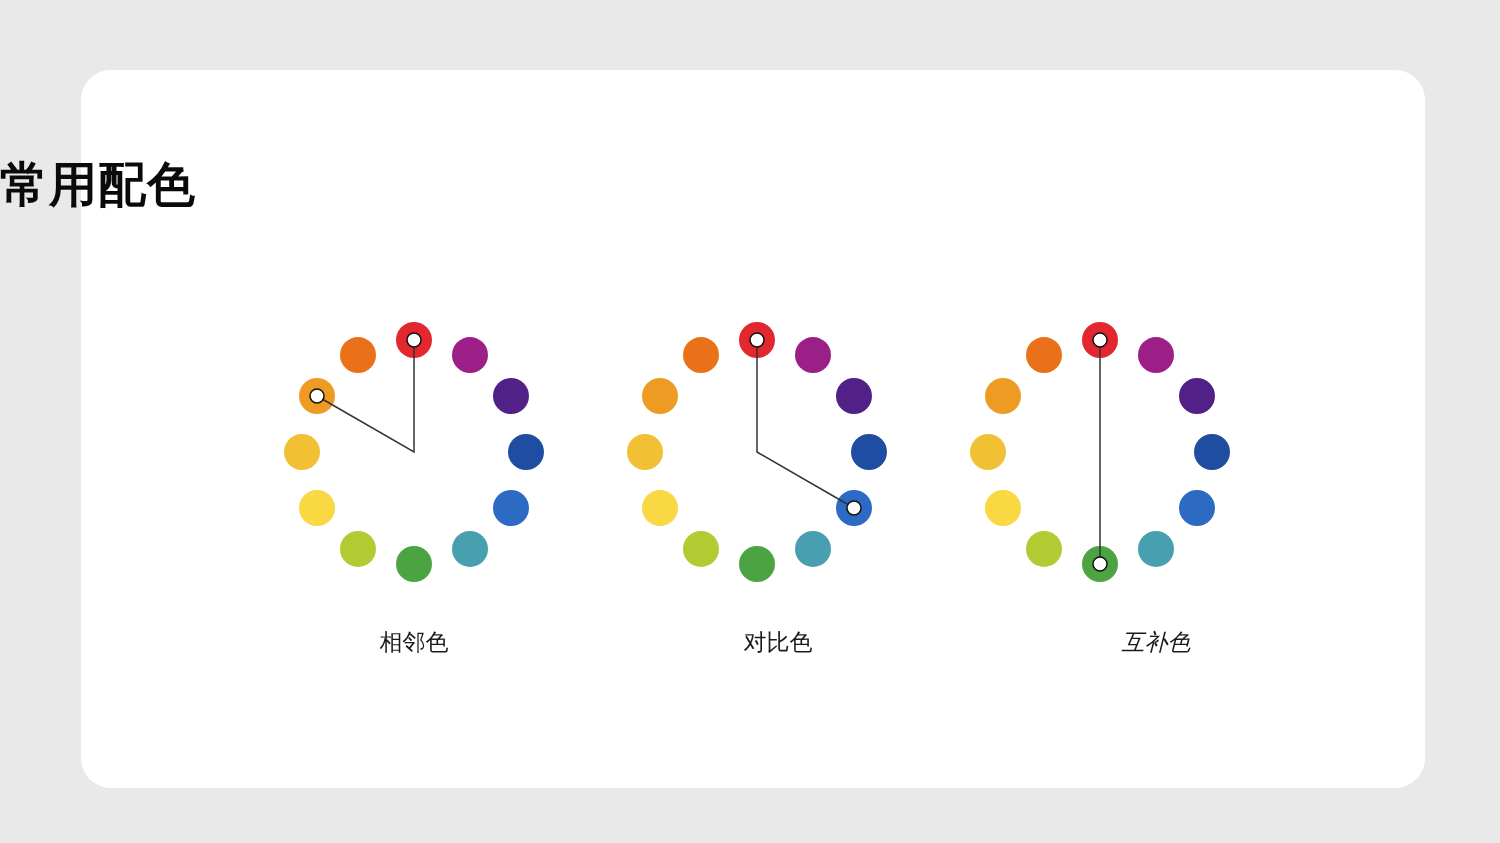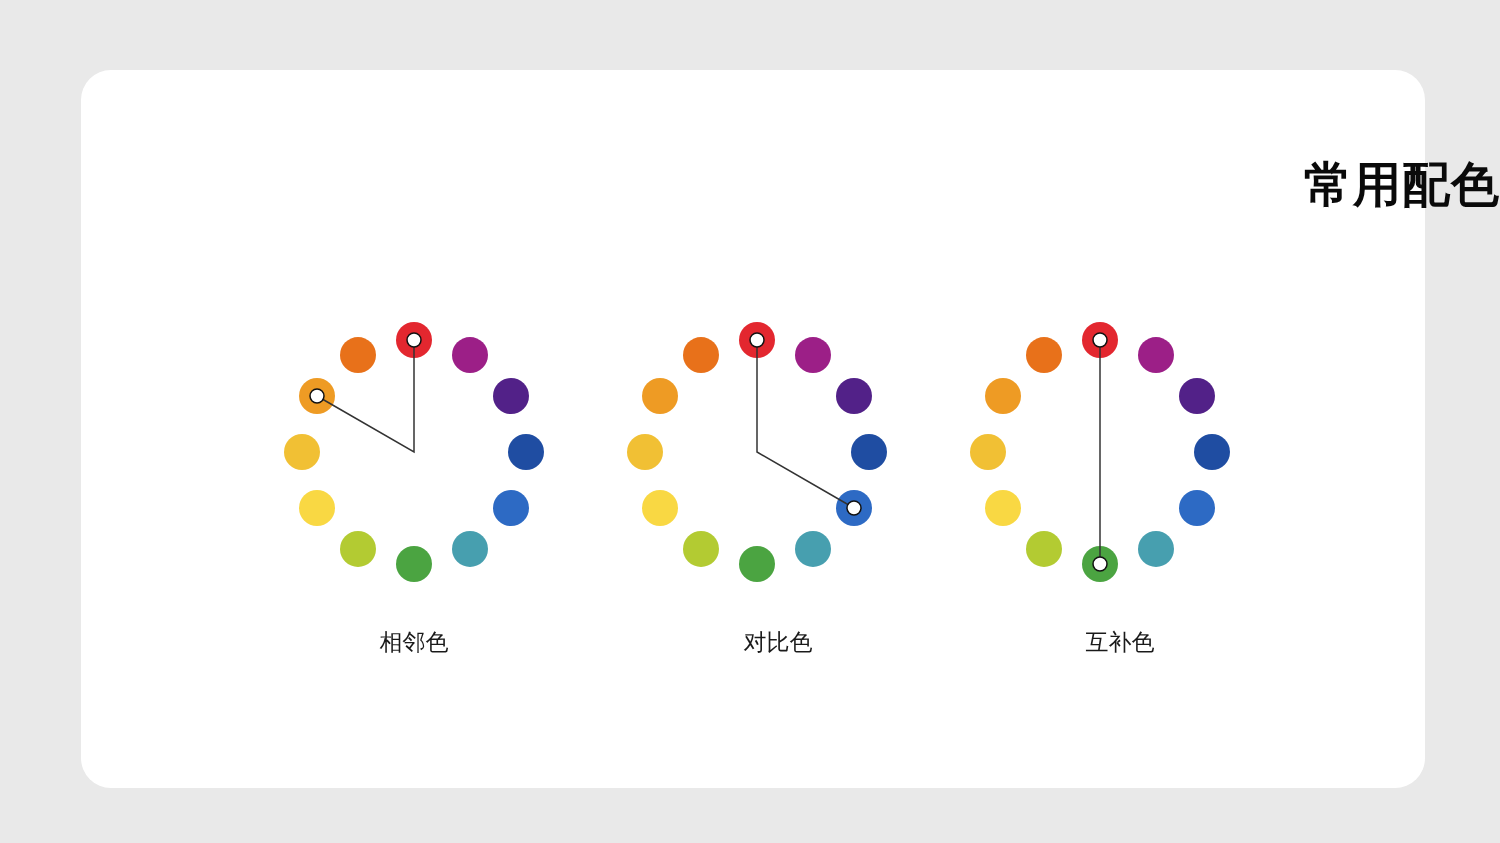--- a/index.html
+++ b/index.html
@@ -14,21 +14,21 @@
       position: absolute;
       left: 81px; top: 70px;
       width: 1344px; height: 718px;
       background: #ffffff;
       border-radius: 30px;
     }
     .title {
       position: absolute;
       left: 0; right: 0;
       top: 148px;
-      text-align: right;
+      text-align: left;
       font-size: 48px;
       font-weight: bold;
       color: #0a0a0a;
       letter-spacing: 1px;
       line-height: 72px;
     }
     .wheel {
       position: absolute;
       width: 280px; height: 280px;
     }
@@ -103,13 +103,13 @@
       <circle cx="84.00000000000003" cy="236.99484522385714" r="18" fill="#B3CB32"></circle>
       <circle cx="43.00515477614286" cy="196" r="18" fill="#F9D843"></circle>
       <circle cx="28" cy="140" r="18" fill="#F1C034"></circle>
       <circle cx="43.005154776142874" cy="83.99999999999999" r="18" fill="#EE9B24"></circle>
       <circle cx="83.99999999999994" cy="43.0051547761429" r="18" fill="#E8711A"></circle>
       <polyline points="140,28 140,140 140,252" fill="none" stroke="#333333" stroke-width="1.5"></polyline>
       <circle cx="140" cy="28" r="7" fill="#ffffff" stroke="#111111" stroke-width="1.5"></circle>
       <circle cx="140" cy="252" r="7" fill="#ffffff" stroke="#111111" stroke-width="1.5"></circle>
     </svg>
   </div>
-<div class="label" id="label-2" style="left: 1020px;">互补色</div>
+<div class="label" id="label-2" style="left: 1056px; font-style: italic;">互补色</div>
 
 </body></html>

